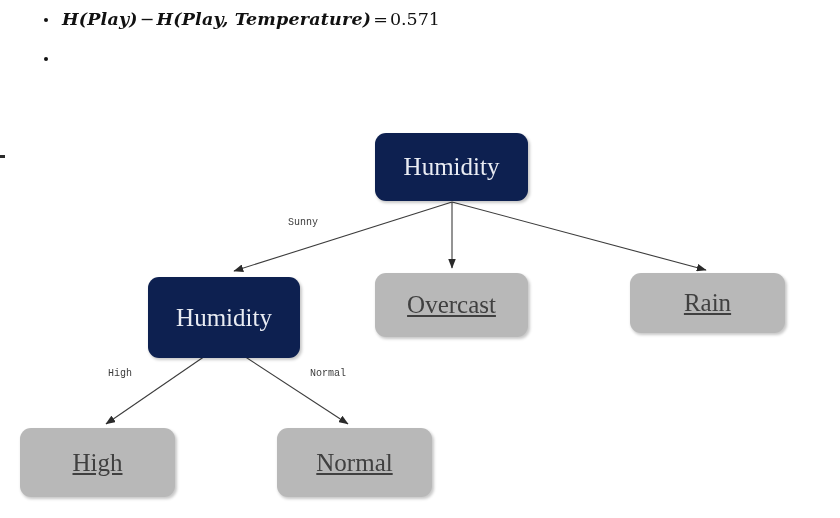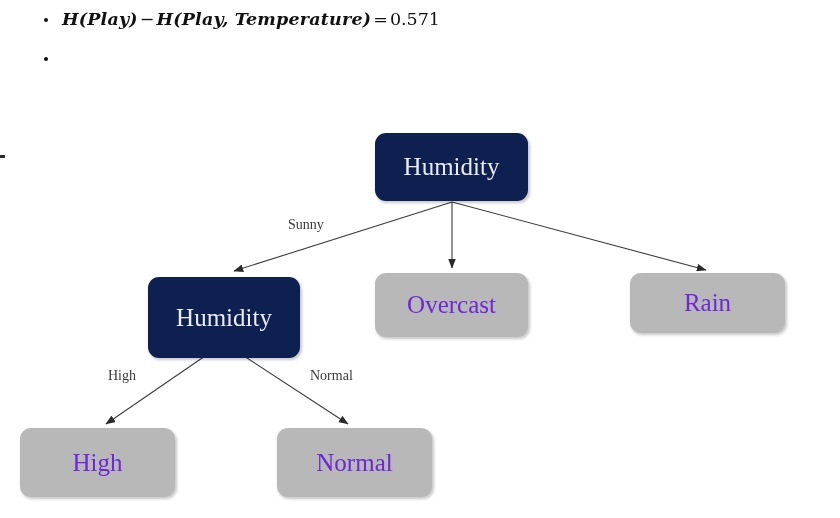--- a/index.html
+++ b/index.html
@@ -92,26 +92,27 @@
     font-size: 25px;
     box-shadow: 1.5px 2px 3px rgba(0,0,0,0.22);
     box-sizing: border-box;
   }
   .node-navy {
     background: #0d2050;
     color: #e9ecf3;
   }
   .node-gray {
     background: #b8b8b8;
-    color: #6d28d9;
+    color: #404040;
+    text-decoration: underline;
   }
   .edge-label {
     position: absolute;
-    font-family: Liberation Serif, serif;
-    font-size: 14px;
+    font-family: Liberation Mono, monospace;
+    font-size: 10px;
     color: #3b3b3b;
     white-space: nowrap;
   }
   .page-mark {
     position: absolute;
     left: 0px;
     top: 155px;
     width: 5px;
     height: 3px;
     background: #2b2b2b;

